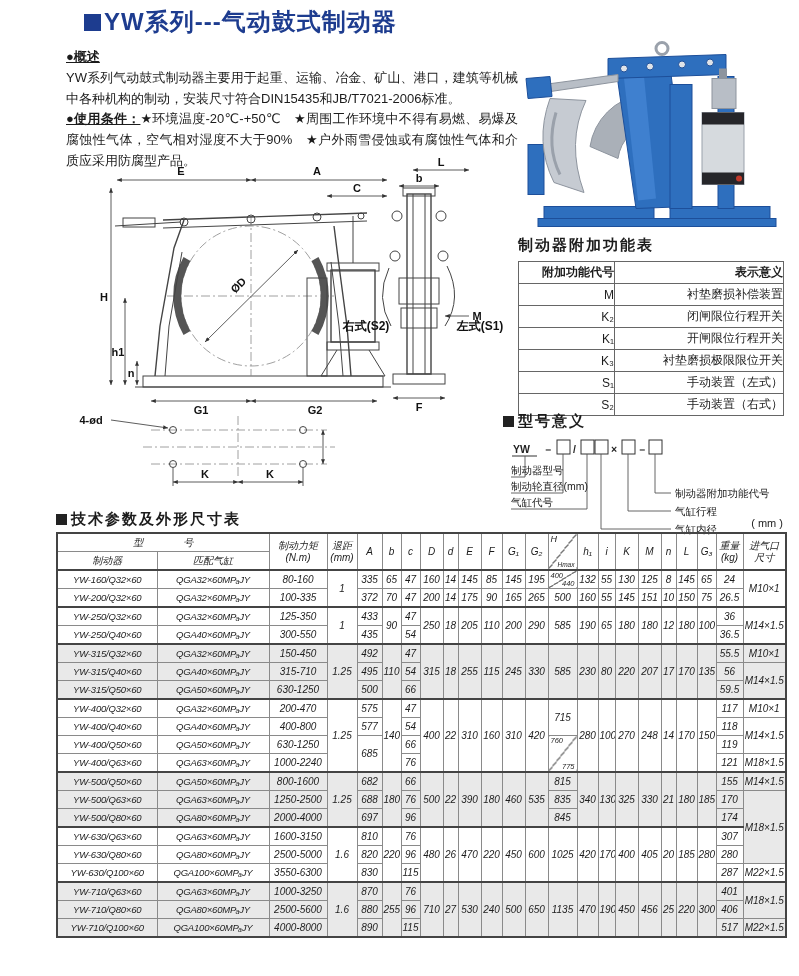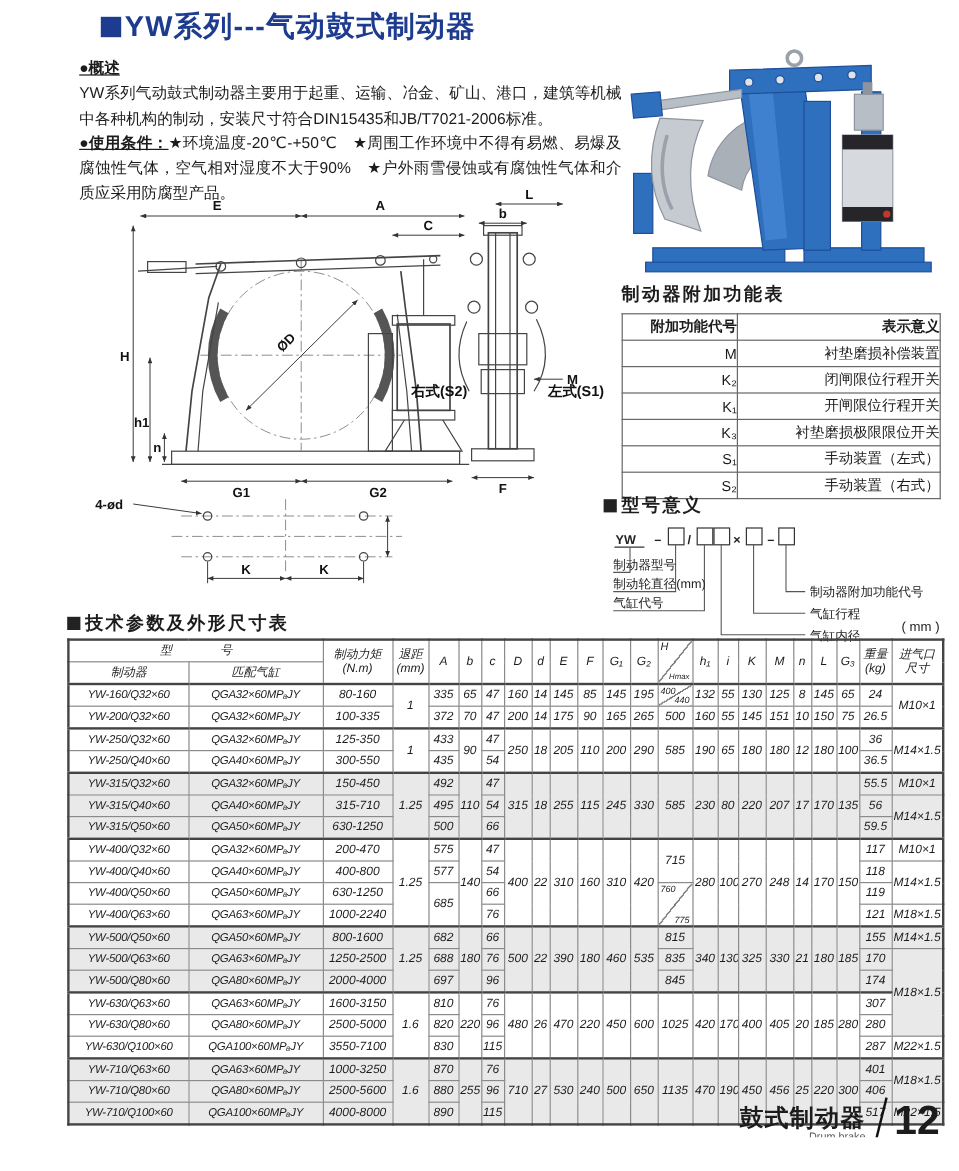--- a/index.html
+++ b/index.html
@@ -636,21 +636,21 @@
             <td class="mc">YW-630/Q80×60</td>
             <td class="mc">QGA80×60MPₐJY</td>
             <td>2500-5000</td>
             <td>820</td>
             <td>96</td>
             <td>280</td>
           </tr>
           <tr>
             <td class="mc">YW-630/Q100×60</td>
             <td class="mc">QGA100×60MPₐJY</td>
-            <td>3550-7100</td>
+            <td>3550-6300</td>
             <td>830</td>
             <td>115</td>
             <td>287</td>
             <td>M22×1.5</td>
           </tr>
           <tr class="shade gt">
             <td class="mc">YW-710/Q63×60</td>
             <td class="mc">QGA63×60MPₐJY</td>
             <td>1000-3250</td>
             <td rowspan="3">1.6</td>
@@ -688,23 +688,15 @@
             <td>4000-8000</td>
             <td>890</td>
             <td>115</td>
             <td>517</td>
             <td>M22×1.5</td>
           </tr>
         </tbody>
     </table>
   </div>
 
-  <div class="footer">
-    <div class="f-text">
-      <div class="f-cn">鼓式制动器</div>
-      <div class="f-en">Drum brake</div>
-    </div>
-    <div class="f-slash"></div>
-    <div class="f-num">12</div>
-  </div>
 
   <div class="bottom-rule"></div>
 </div>
 
 </body></html>

